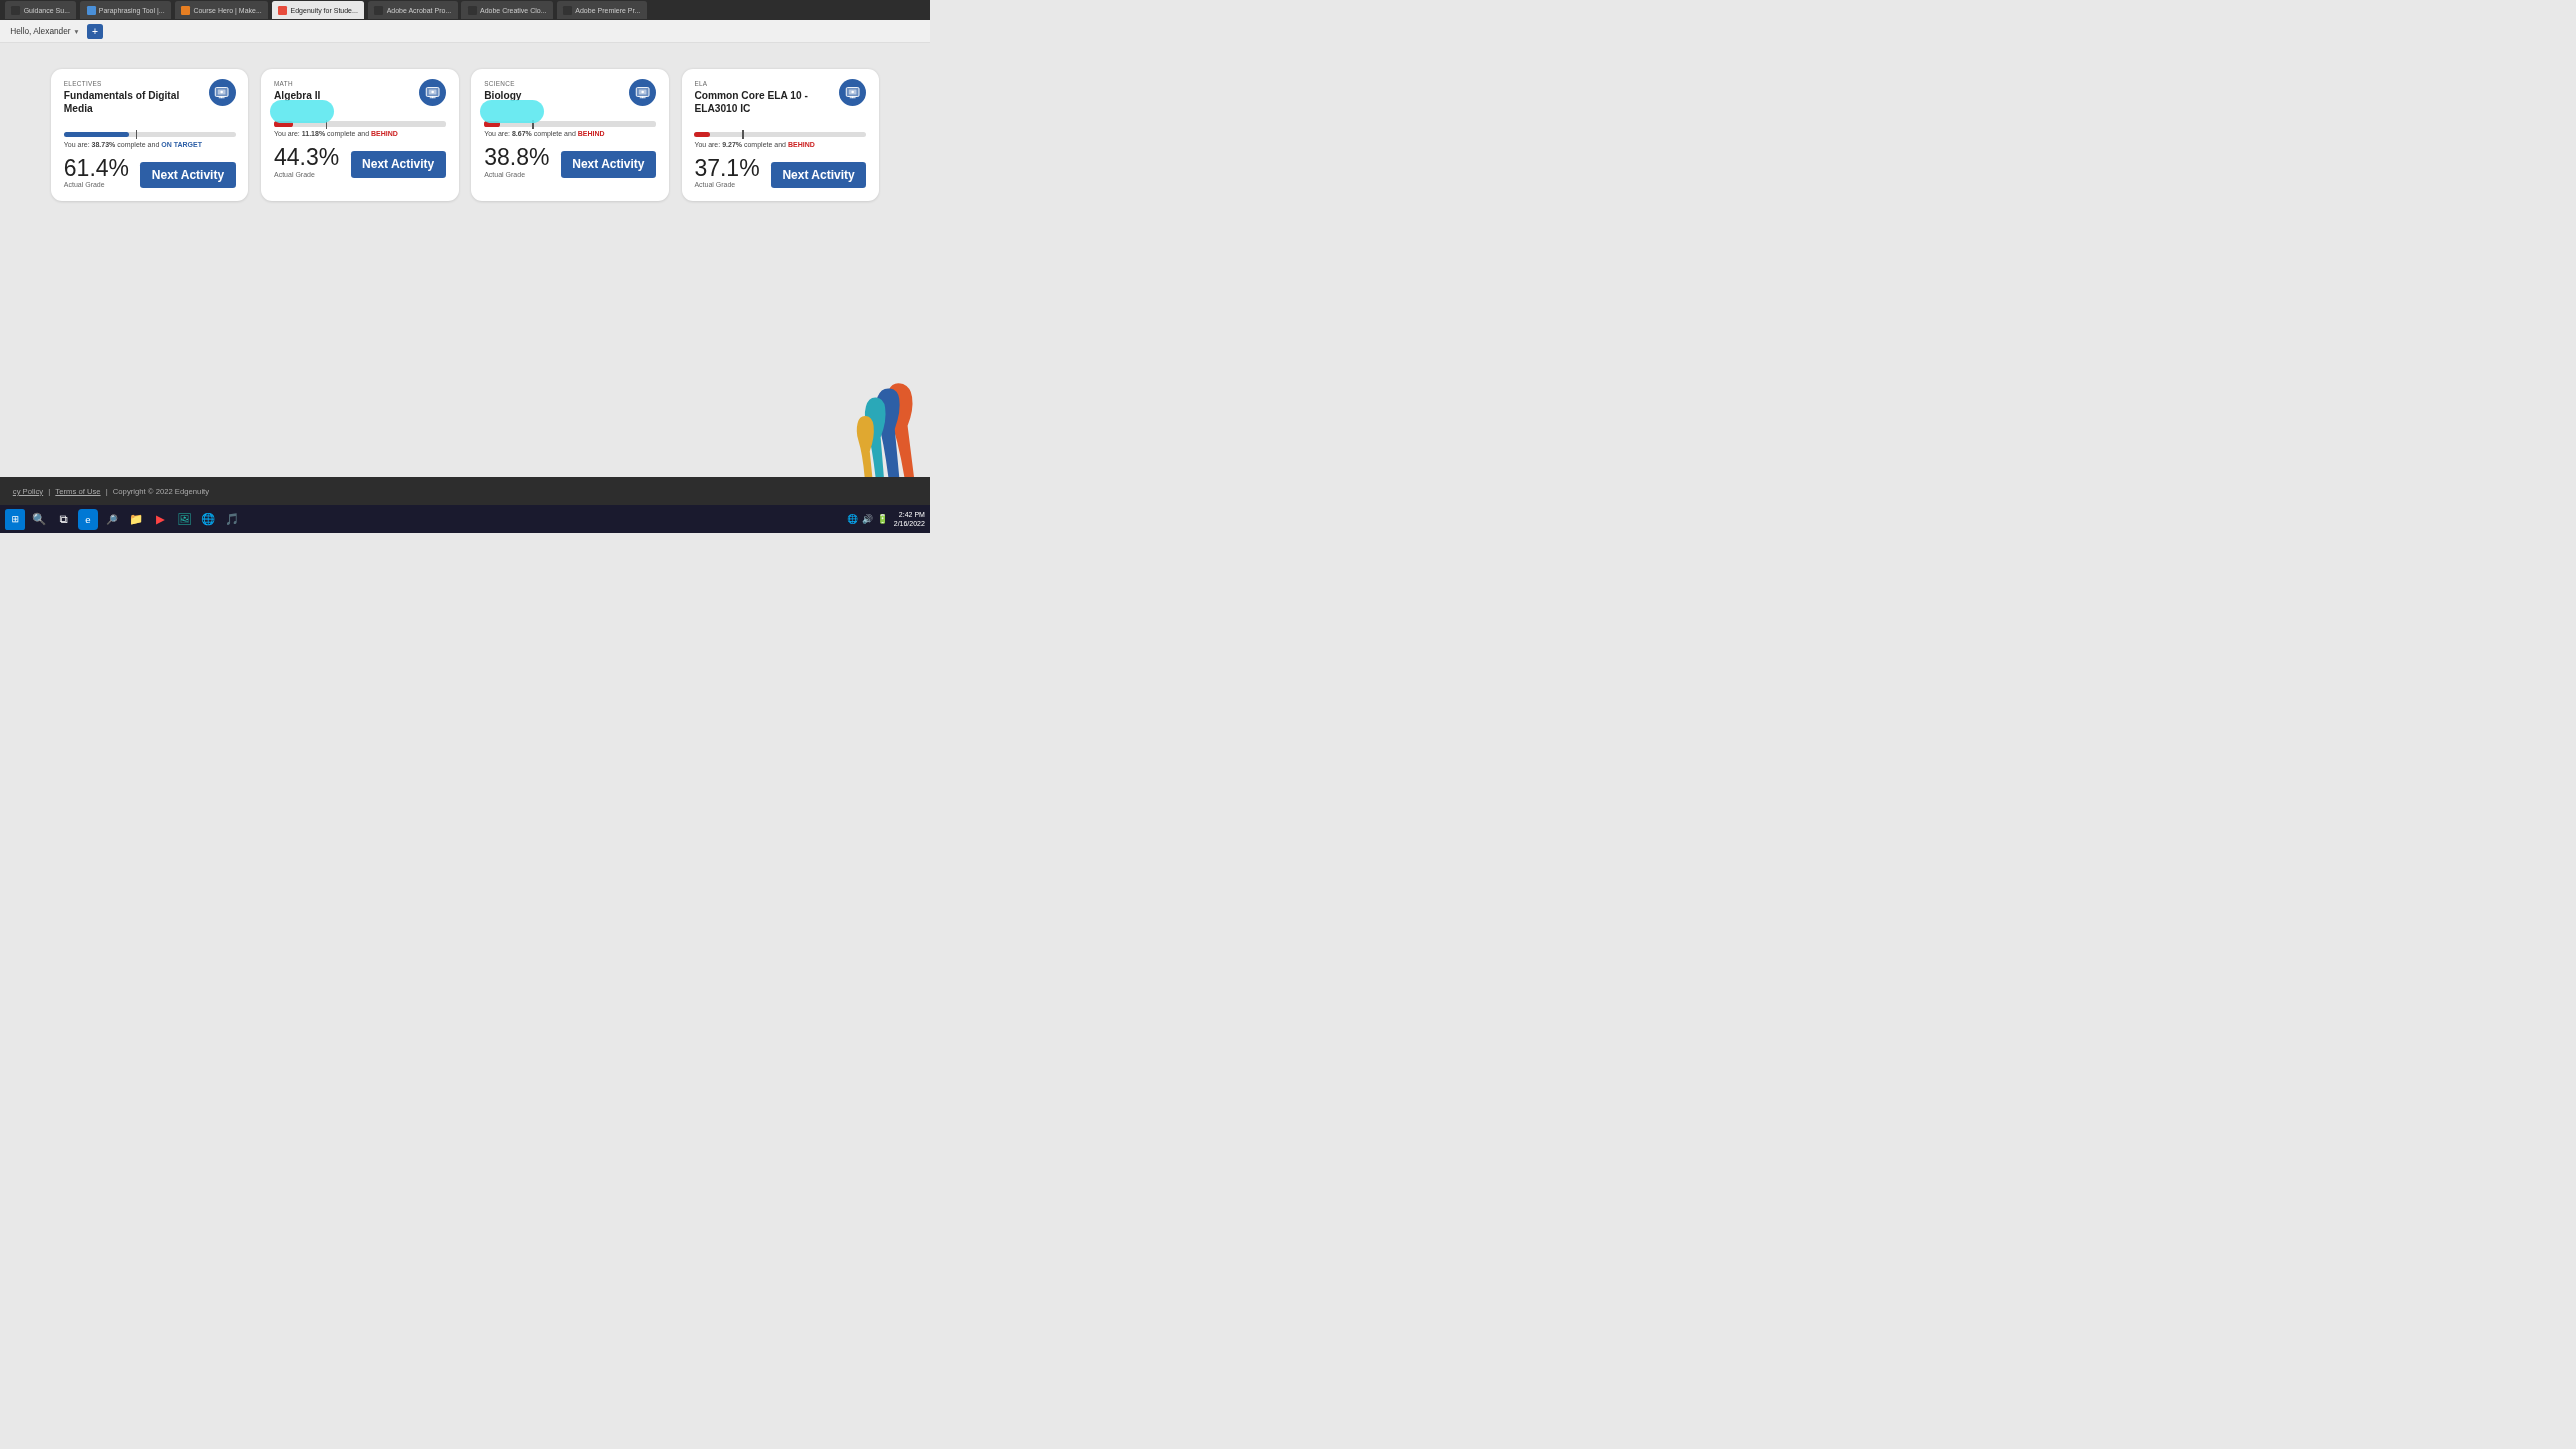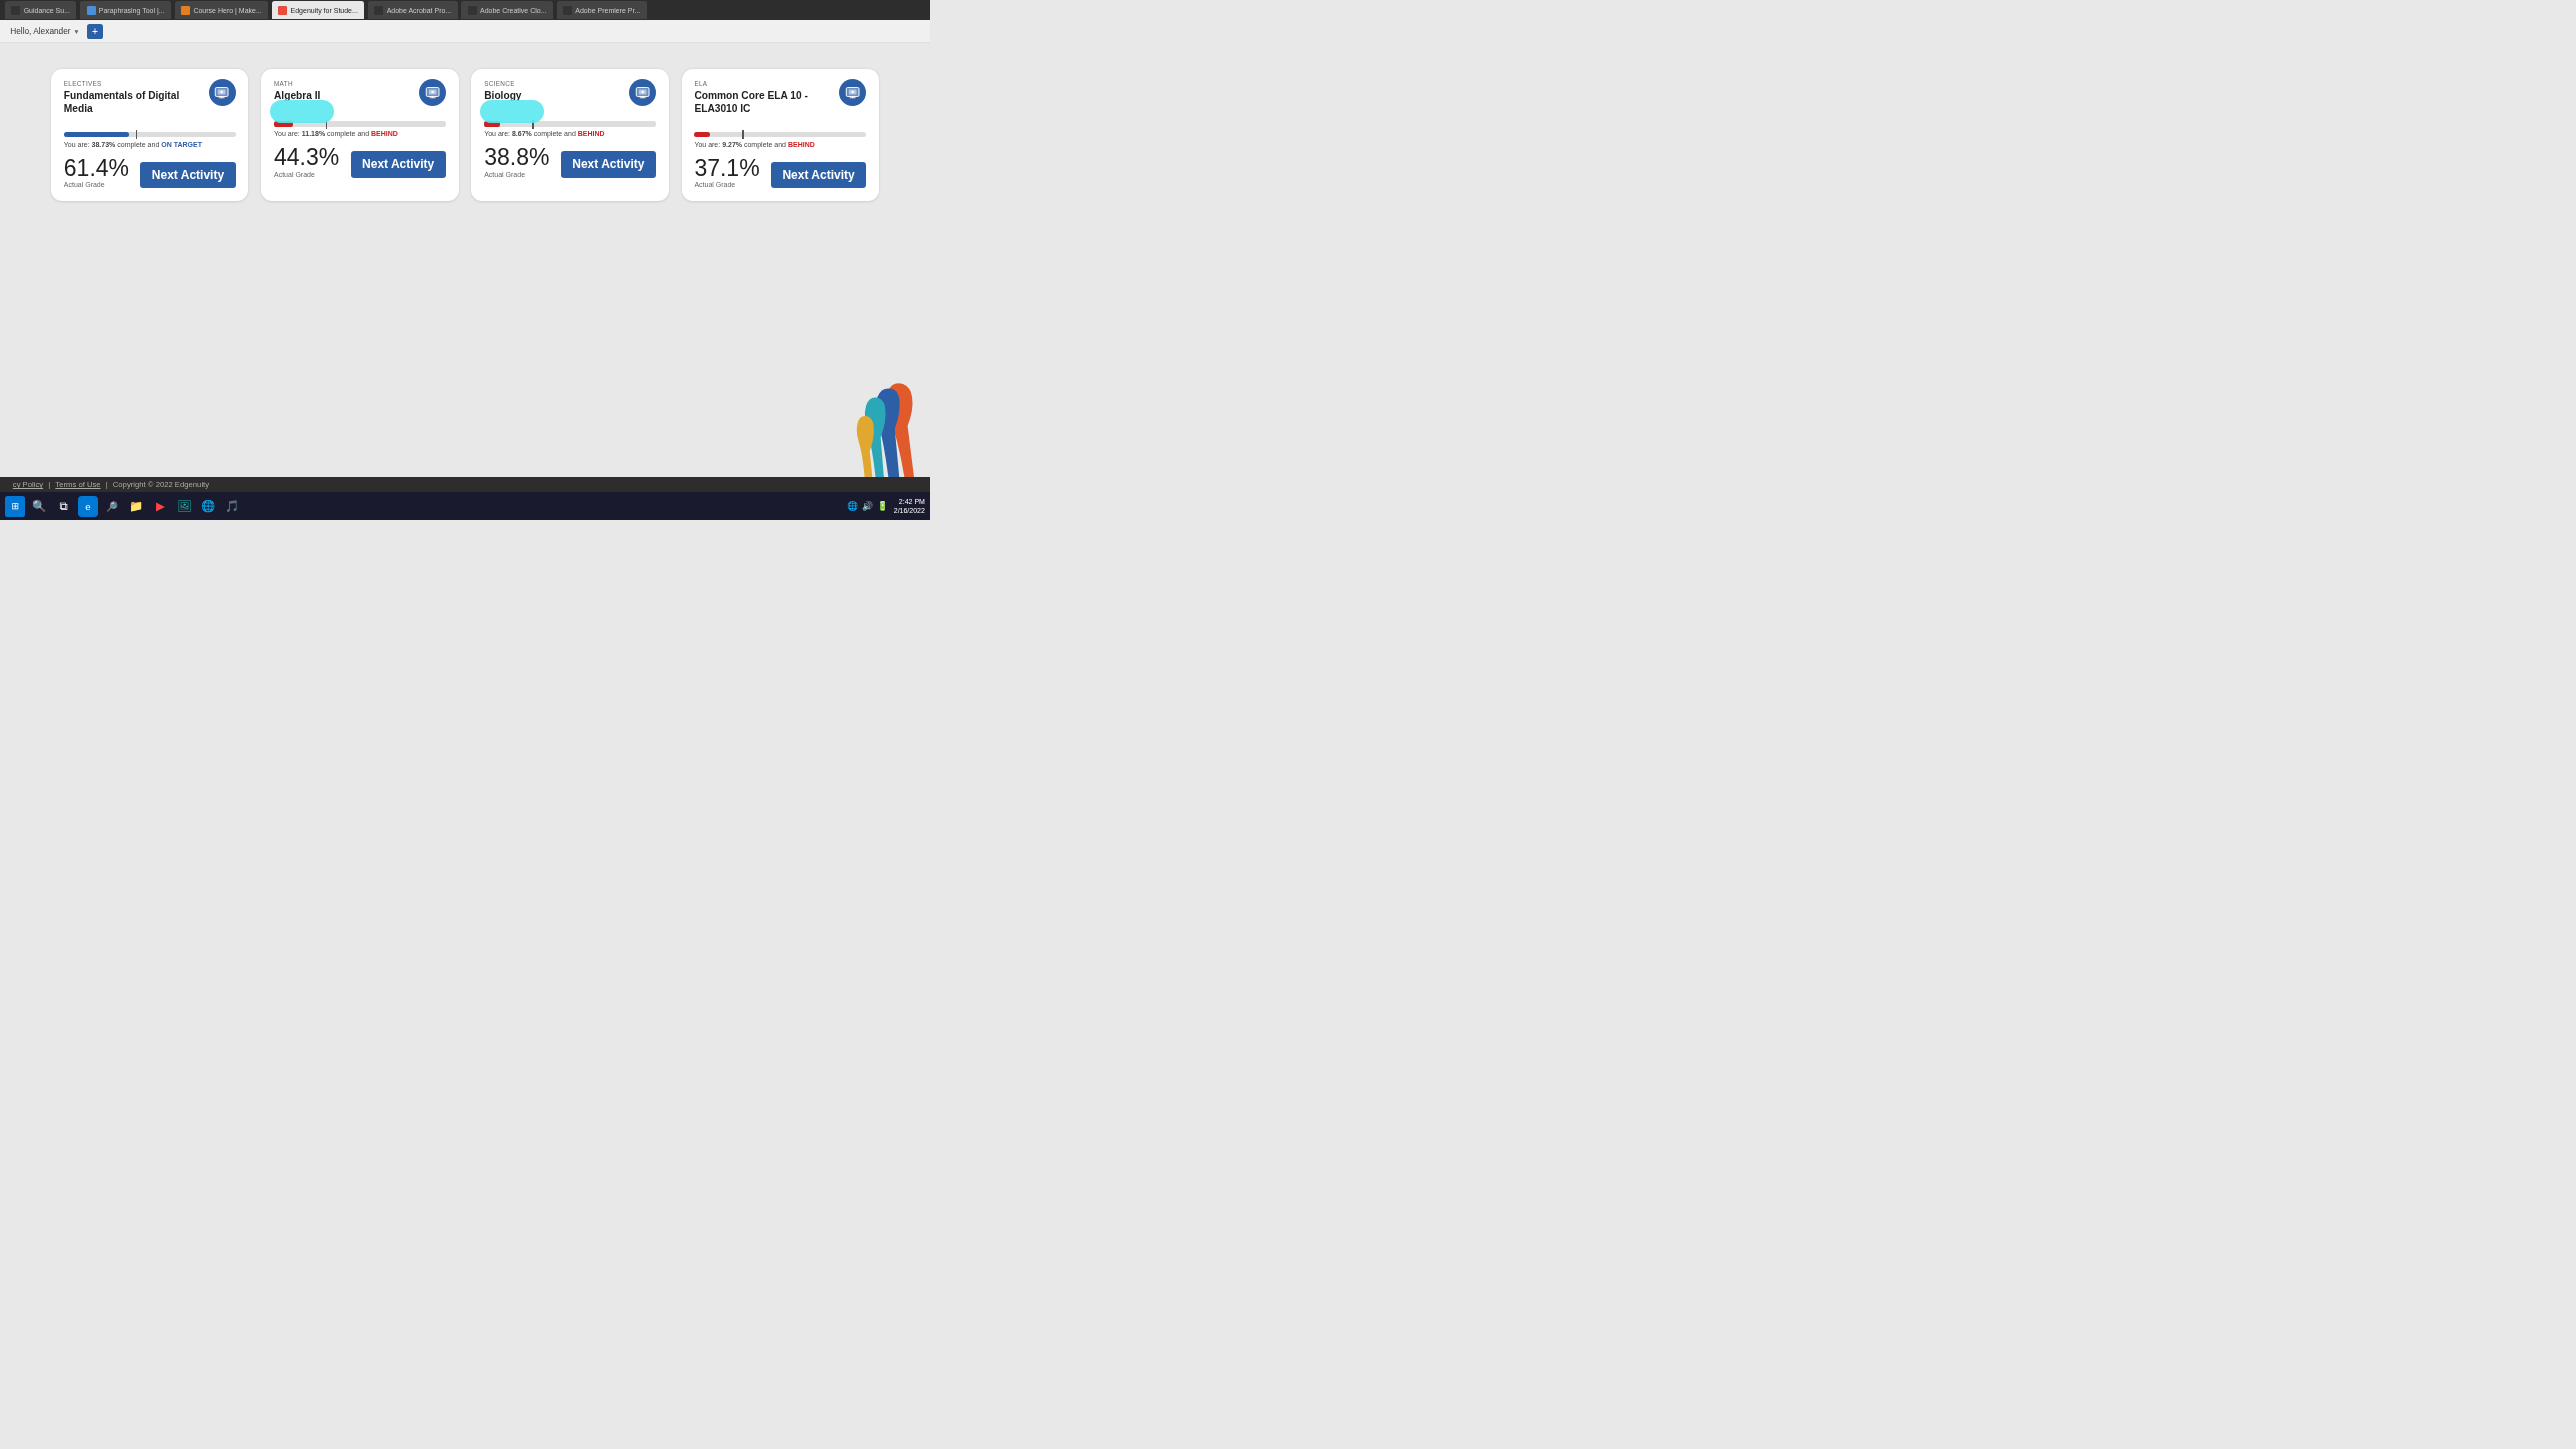--- a/index.html
+++ b/index.html
@@ -227,21 +227,21 @@
       width: 141px;
       height: 141px;
       overflow: hidden;
     }
 
     
     .footer {
       background: #2d2d2d;
       color: #aaa;
       font-size: 7.7px;
-      height: 15px;
+      height: 28px;
       display: flex;
       align-items: center;
       padding: 0 12.8px;
       gap: 5.1px;
     }
     .footer a {
       color: #aaa;
       text-decoration: underline;
       cursor: pointer;
     }

